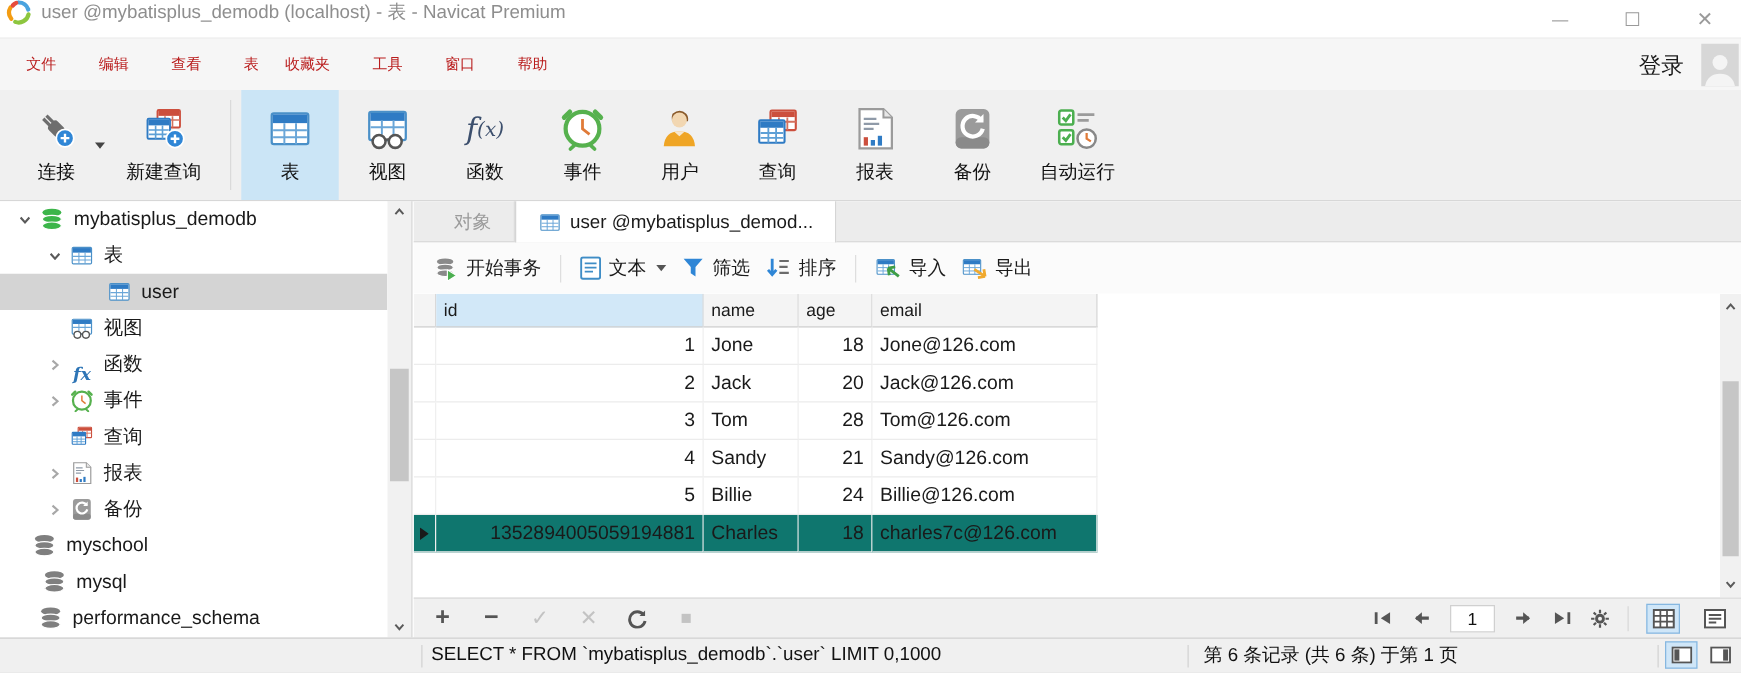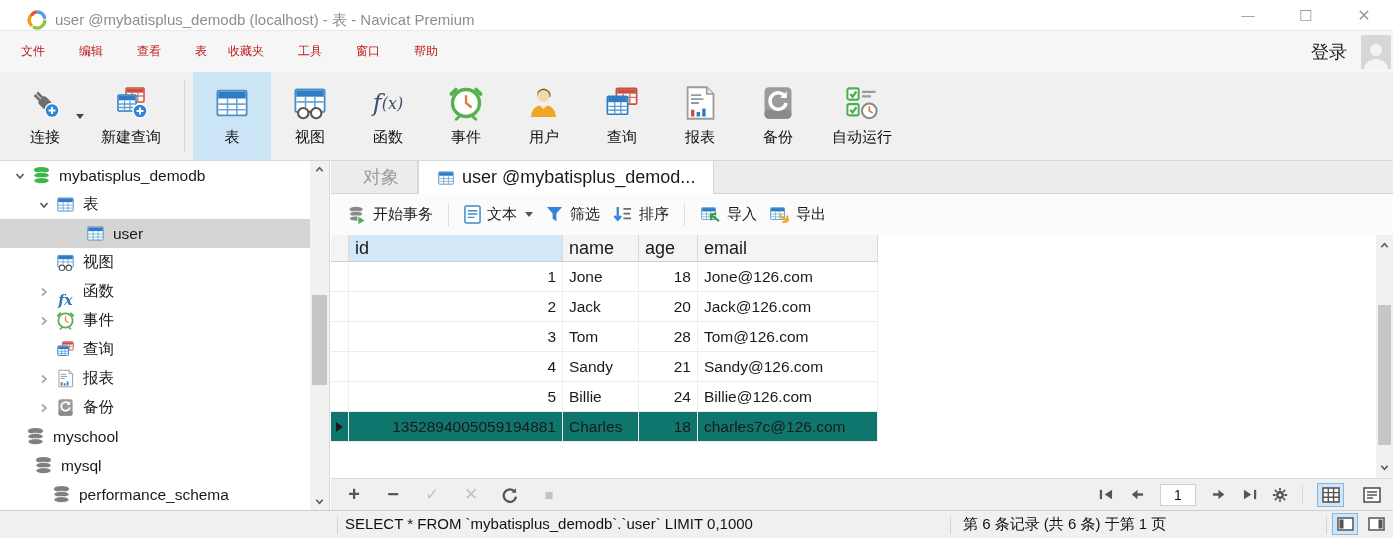--- a/index.html
+++ b/index.html
@@ -1,20 +1,20 @@
 <!DOCTYPE html>
 <html><head>
 <meta charset="utf-8">
 <style>
   * { box-sizing: border-box; margin: 0; padding: 0; }
   body { background:#c8c8c8; font-family:"Liberation Sans","DejaVu Sans",sans-serif; }
   .window { position:relative; width:1393px; height:538px; background:#fff; overflow:hidden; color:#1a1a1a; font-size:15px; }
 
   
-  .titlebar { position:absolute; top:0; left:0; right:0; height:31px; background:#fff; display:flex; align-items:flex-end; padding-left:27px; border-bottom:1px solid #e9e9e9;}
+  .titlebar { position:absolute; top:0; left:0; right:0; height:31px; background:#fff; display:flex; align-items:flex-start; padding-left:5px; border-bottom:1px solid #e9e9e9;}
   .titlebar .title { margin-left:8px; color:#8e8e8e; font-size:15px; }
   .win-controls { position:absolute; right:0; top:0; height:31px; display:flex; }
   .win-btn { width:58px; height:31px; display:flex; align-items:center; justify-content:center; color:#9a9a9a; font-size:13px; }
 
   
   .menubar { position:absolute; top:31px; left:0; right:0; height:41px; background:#f6f6f6; display:flex; align-items:center; padding-left:4px; }
   .menu-item { padding:6px 17px; font-size:12px; color:#b91c1c; cursor:default; }
   .login-label { position:absolute; right:46px; font-size:18px;text-align:center; }
   .avatar { position:absolute; right:2px; top:4px; width:30px; height:34px; background:#d7d7d7; display:flex; align-items:flex-end; justify-content:center; overflow:hidden; }
 
@@ -38,35 +38,35 @@
 
   .vscroll { position:absolute; width:20px; background:#f1f1f1; }
   .vscroll .arr { position:absolute; left:0; width:100%; height:17px; display:flex; align-items:center; justify-content:center; }
   .vscroll .thumb { position:absolute; left:2px; right:2px; background:#c6c6c6; }
   .side-scroll { top:161px; left:310px; height:349px; border-right:1px solid #d9d9d9; }
 
   .content { position:absolute; top:161px; left:331px; right:0; height:349px; background:#fff; }
 
   
   .tabbar { height:33px; background:#ececec; border-bottom:1px solid #d5d5d5; display:flex; align-items:stretch; padding-left:14px; }
-  .tab { display:flex; align-items:center; gap:7px; padding:0 18px; font-size:18px; }
+  .tab { display:flex; align-items:center; gap:7px; padding:0 18px; font-size:15px; }
   .tab.inactive { color:#9b9b9b; border-right:1px solid #dcdcdc; }
   .tab.active { background:#fff; border-left:1px solid #d5d5d5; border-right:1px solid #d5d5d5; margin-bottom:-1px; color:#1a1a1a; }
 
   
   .filterbar { height:41px; background:#fbfbfb; display:flex; align-items:center; padding-left:10px; }
   .fbtn { display:flex; align-items:center; gap:6px; font-size:15px; padding:4px 6px; white-space:nowrap; }
   .f-sep { width:1px; height:22px; background:#dedede; margin:0 9px; }
   .dd-caret { width:0; height:0; border-left:4px solid transparent; border-right:4px solid transparent; border-top:5px solid #555; margin-left:2px; }
 
   
   .grid { position:relative; height:243px; background:#fff; overflow:hidden; }
   .grow { display:flex; }
   .gcell { display:flex; align-items:center; padding:0 6px; font-size:15.5px; border-right:1px solid #efefef; border-bottom:1px solid #ececec; overflow:hidden; white-space:nowrap; }
-  .ghead .gcell { height:27px; background:#f4f4f4; border-right:1px solid #d9d9d9; border-bottom:1px solid #cfcfcf; font-size:18px; }
+  .ghead .gcell { height:27px; background:#f4f4f4; border-right:1px solid #d9d9d9; border-bottom:1px solid #cfcfcf; font-size:14px; }
   .ghead .c-id { background:#d2e8f8; }
   .gbody .gcell { height:30px; }
   .c-marker { width:18px; flex:0 0 18px; padding:0; justify-content:center; }
   .ghead .c-marker { background:#f4f4f4; }
   .c-id { width:214px; flex:0 0 214px; }
   .c-name { width:76px; flex:0 0 76px; }
   .c-age { width:59px; flex:0 0 59px; }
   .c-email { width:180px; flex:0 0 180px; }
   .num { justify-content:flex-end; }
   .grow.current .gcell { background:#0f766e; }
@@ -420,21 +420,21 @@
           <use href="#sym-db"></use>
         </svg>
       <span class="tree-label">myschool</span>
     </div>
     <div class="tree-item lv0" style="padding-left:30px">
       <svg class="ti-icon" viewBox="0 0 20 20" style="color:#7f7f7f">
           <use href="#sym-db"></use>
         </svg>
       <span class="tree-label">mysql</span>
     </div>
-    <div class="tree-item lv0" style="padding-left:48px">
+    <div class="tree-item lv0" style="padding-left:27px">
       <svg class="ti-icon" viewBox="0 0 20 20" style="color:#7f7f7f">
           <use href="#sym-db"></use>
         </svg>
       <span class="tree-label">performance_schema</span>
     </div>
   </div>
 
   <div class="vscroll side-scroll">
     <div class="arr" style="top:0">
         <svg width="11" height="11">

